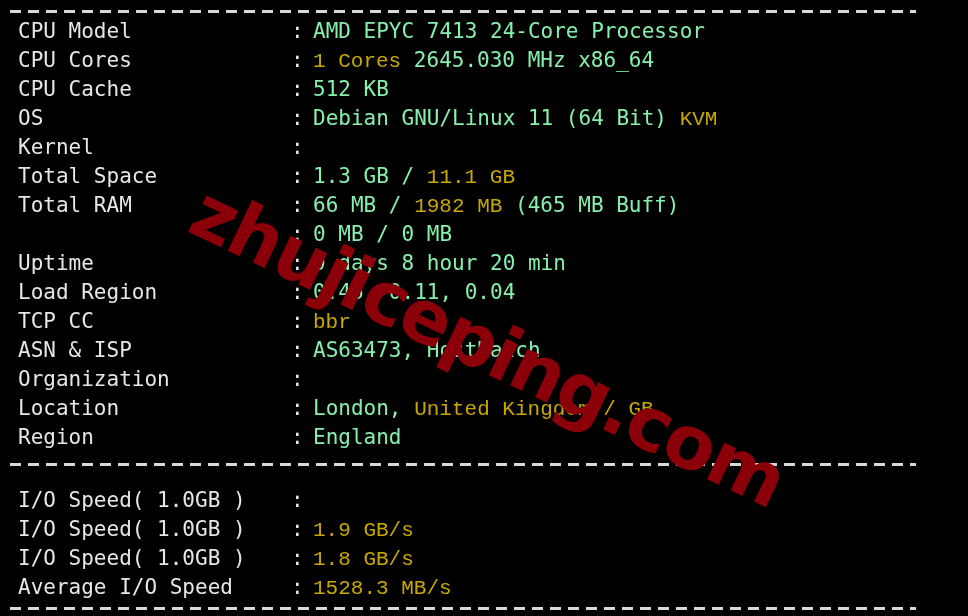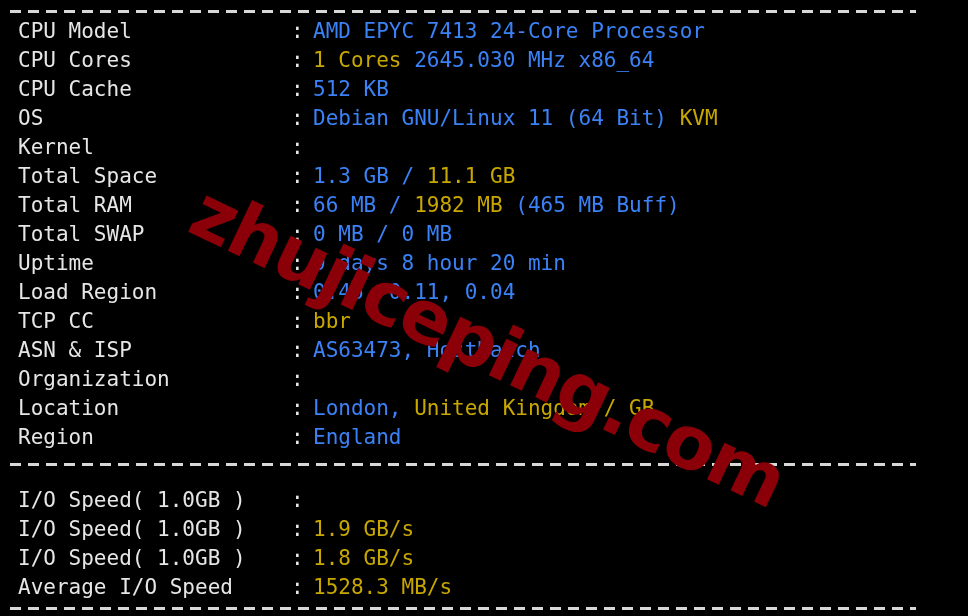--- a/index.html
+++ b/index.html
@@ -70,22 +70,22 @@
     color: #e6e6e6;
   }
 
   .value {
     position: absolute;
     left: 313px;
     top: 0;
     white-space: pre;
   }
 
-  .c-cyan   { color: #3b82f6; }
-  .c-yellow { color: #c8a800; }
+  .c-cyan   { color: #86efac; }
+  .c-yellow { color: #c8a800; font-family: Liberation Mono, monospace; }
 
   
   #watermark {
     position: absolute;
     left: 215px;
     top: 168px;
     transform: rotate(25.5deg);
     transform-origin: 0 0;
     font-family: "DejaVu Sans", "Liberation Sans", sans-serif;
     font-weight: bold;
@@ -105,21 +105,21 @@
   <div class="sep" id="sep-top"></div>
 
   <div class="rows" id="rows-system">
       <div class="row"><span class="label">CPU Model</span><span class="colon">:</span><span class="value"><span class="c-cyan">AMD EPYC 7413 24-Core Processor</span></span></div>
       <div class="row"><span class="label">CPU Cores</span><span class="colon">:</span><span class="value"><span class="c-yellow">1 Cores</span><span class="c-cyan"> 2645.030 MHz x86_64</span></span></div>
       <div class="row"><span class="label">CPU Cache</span><span class="colon">:</span><span class="value"><span class="c-cyan">512 KB</span></span></div>
       <div class="row"><span class="label">OS</span><span class="colon">:</span><span class="value"><span class="c-cyan">Debian GNU/Linux 11 (64 Bit) </span><span class="c-yellow">KVM</span></span></div>
       <div class="row"><span class="label">Kernel</span><span class="colon">:</span></div>
       <div class="row"><span class="label">Total Space</span><span class="colon">:</span><span class="value"><span class="c-cyan">1.3 GB / </span><span class="c-yellow">11.1 GB</span></span></div>
       <div class="row"><span class="label">Total RAM</span><span class="colon">:</span><span class="value"><span class="c-cyan">66 MB / </span><span class="c-yellow">1982 MB</span><span class="c-cyan"> (465 MB Buff)</span></span></div>
-      <div class="row"><span class="label">Total SWAP</span><span class="colon">:</span><span class="value"><span class="c-cyan">0 MB / 0 MB</span></span></div>
+      <div class="row"><span class="colon">:</span><span class="value"><span class="c-cyan">0 MB / 0 MB</span></span></div>
       <div class="row"><span class="label">Uptime</span><span class="colon">:</span><span class="value"><span class="c-cyan">0 days 8 hour 20 min</span></span></div>
       <div class="row"><span class="label">Load Region</span><span class="colon">:</span><span class="value"><span class="c-cyan">0.46, 0.11, 0.04</span></span></div>
       <div class="row"><span class="label">TCP CC</span><span class="colon">:</span><span class="value"><span class="c-yellow">bbr</span></span></div>
       <div class="row"><span class="label">ASN &amp; ISP</span><span class="colon">:</span><span class="value"><span class="c-cyan">AS63473, HostHatch</span></span></div>
       <div class="row"><span class="label">Organization</span><span class="colon">:</span></div>
       <div class="row"><span class="label">Location</span><span class="colon">:</span><span class="value"><span class="c-cyan">London, </span><span class="c-yellow">United Kingdom / GB</span></span></div>
       <div class="row"><span class="label">Region</span><span class="colon">:</span><span class="value"><span class="c-cyan">England</span></span></div>
     </div>
 
   <div class="sep" id="sep-middle"></div>

